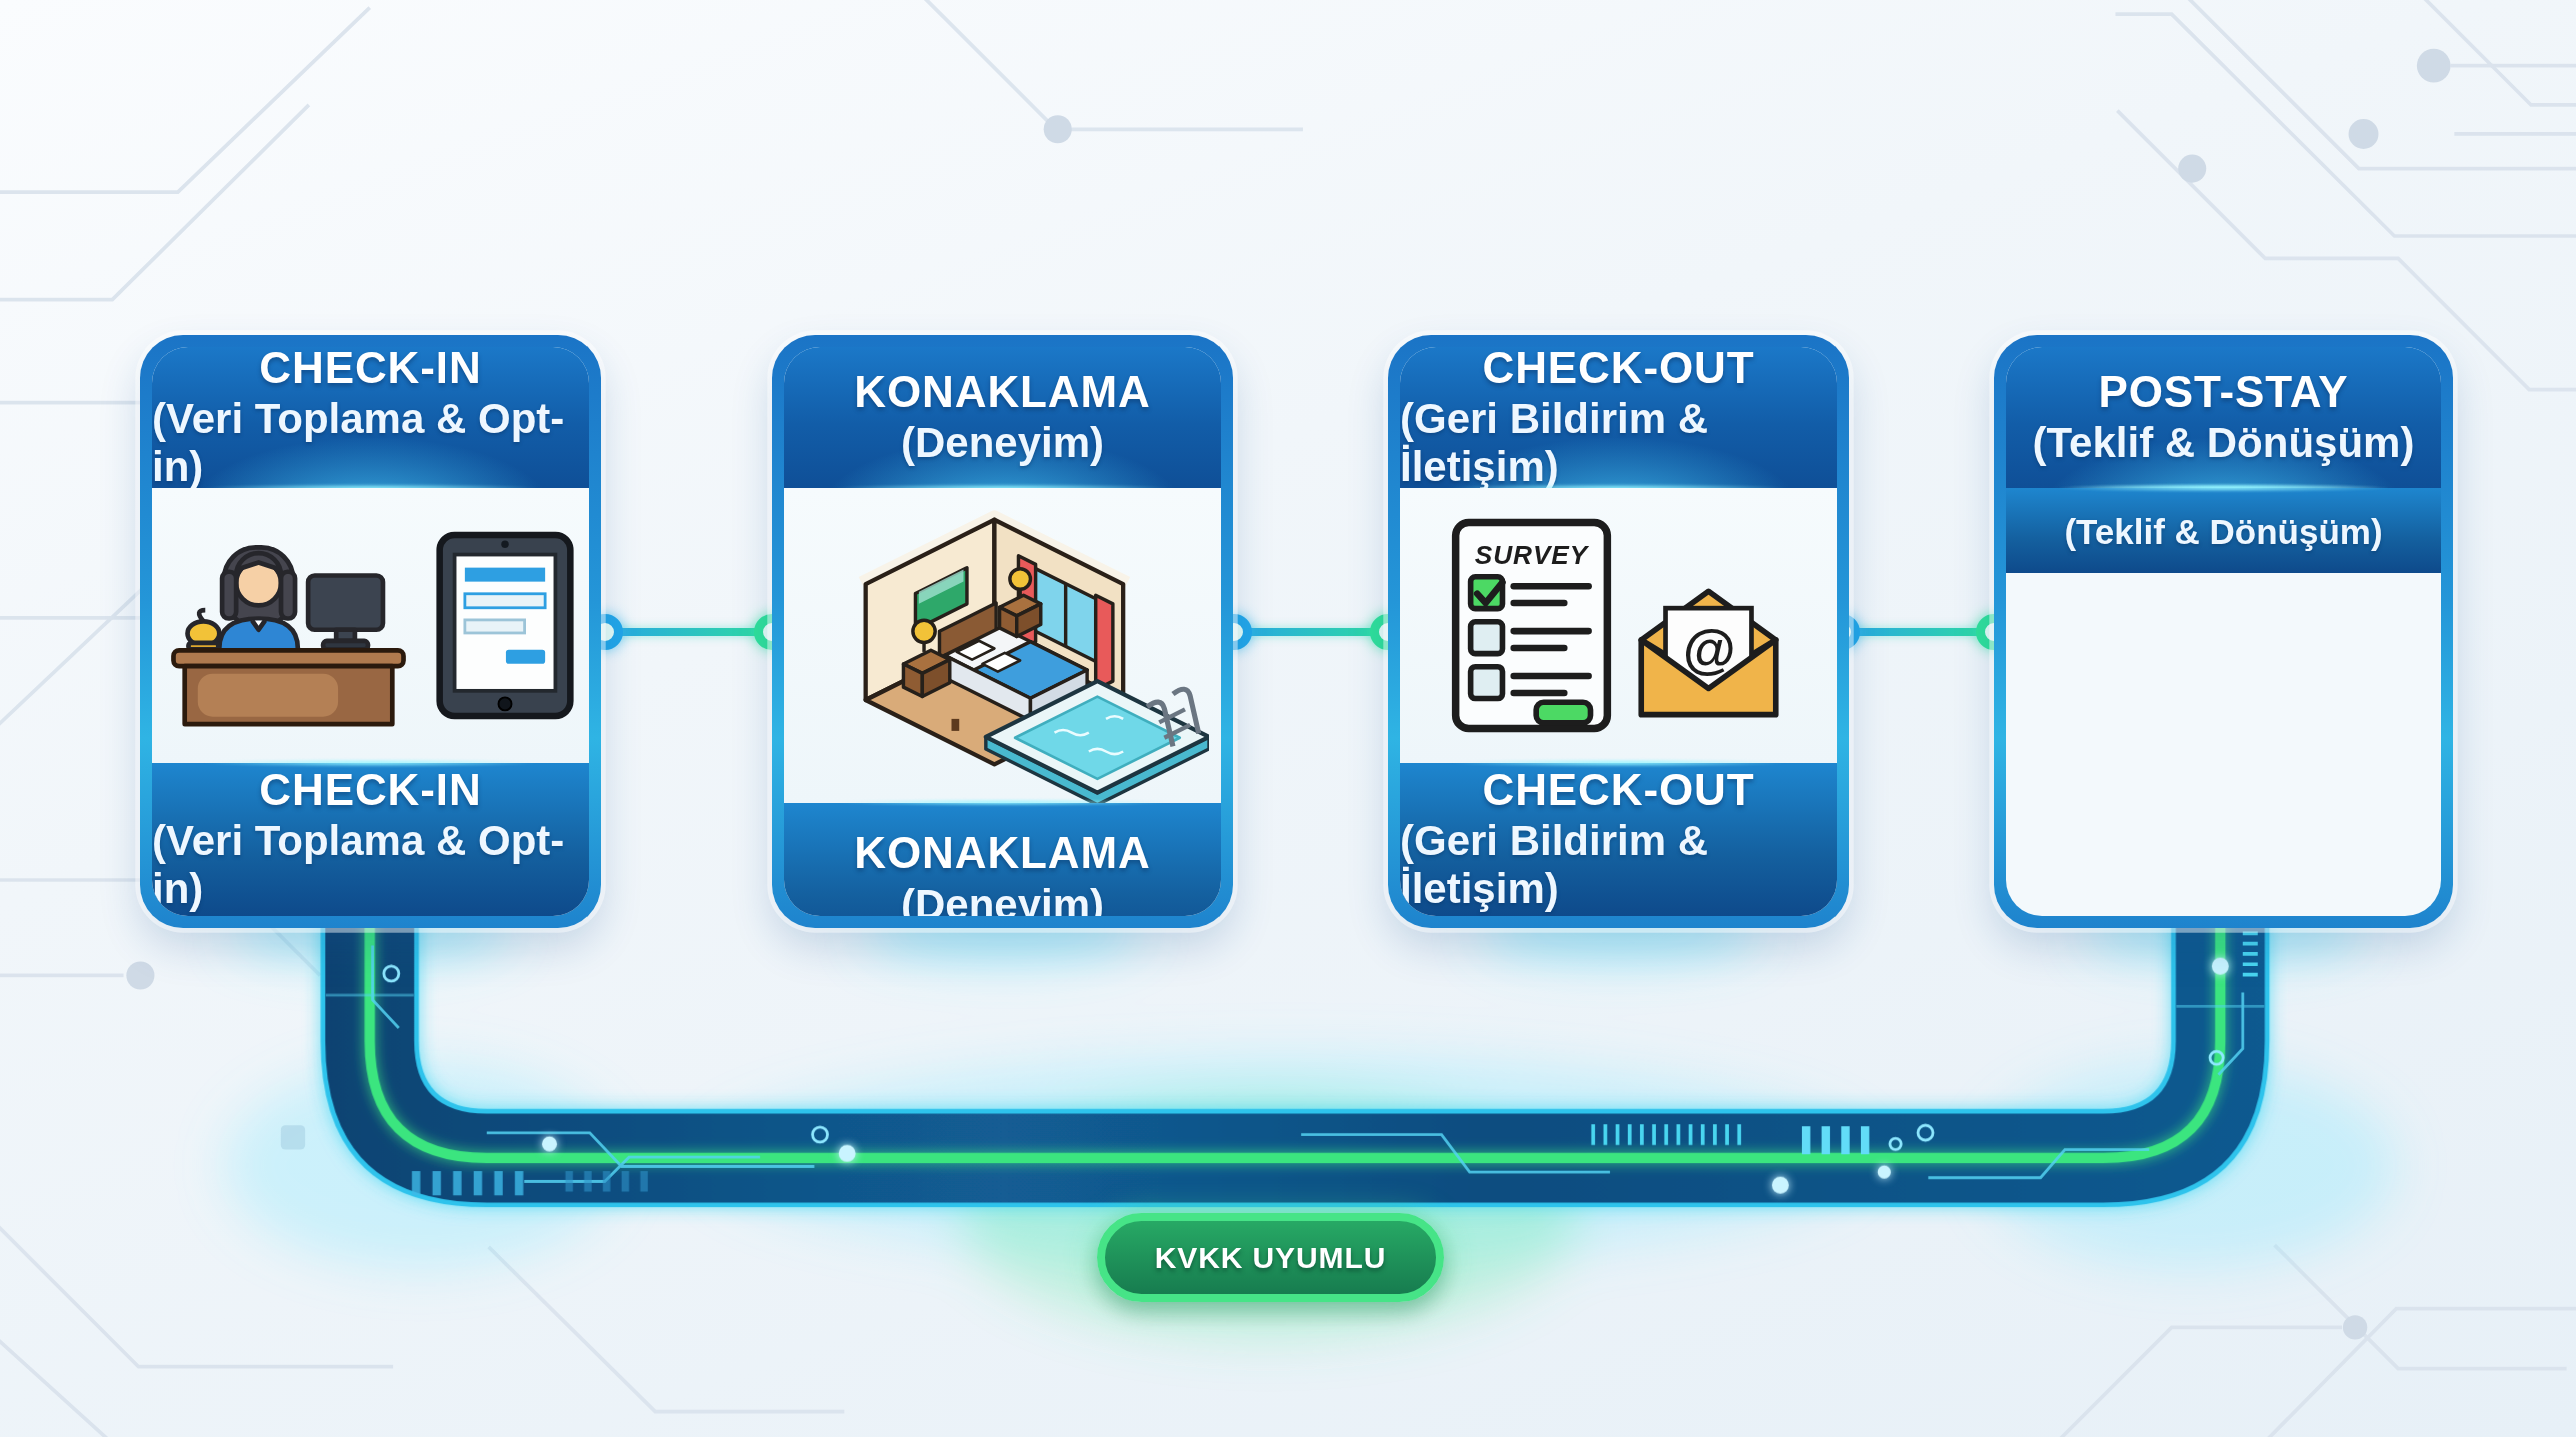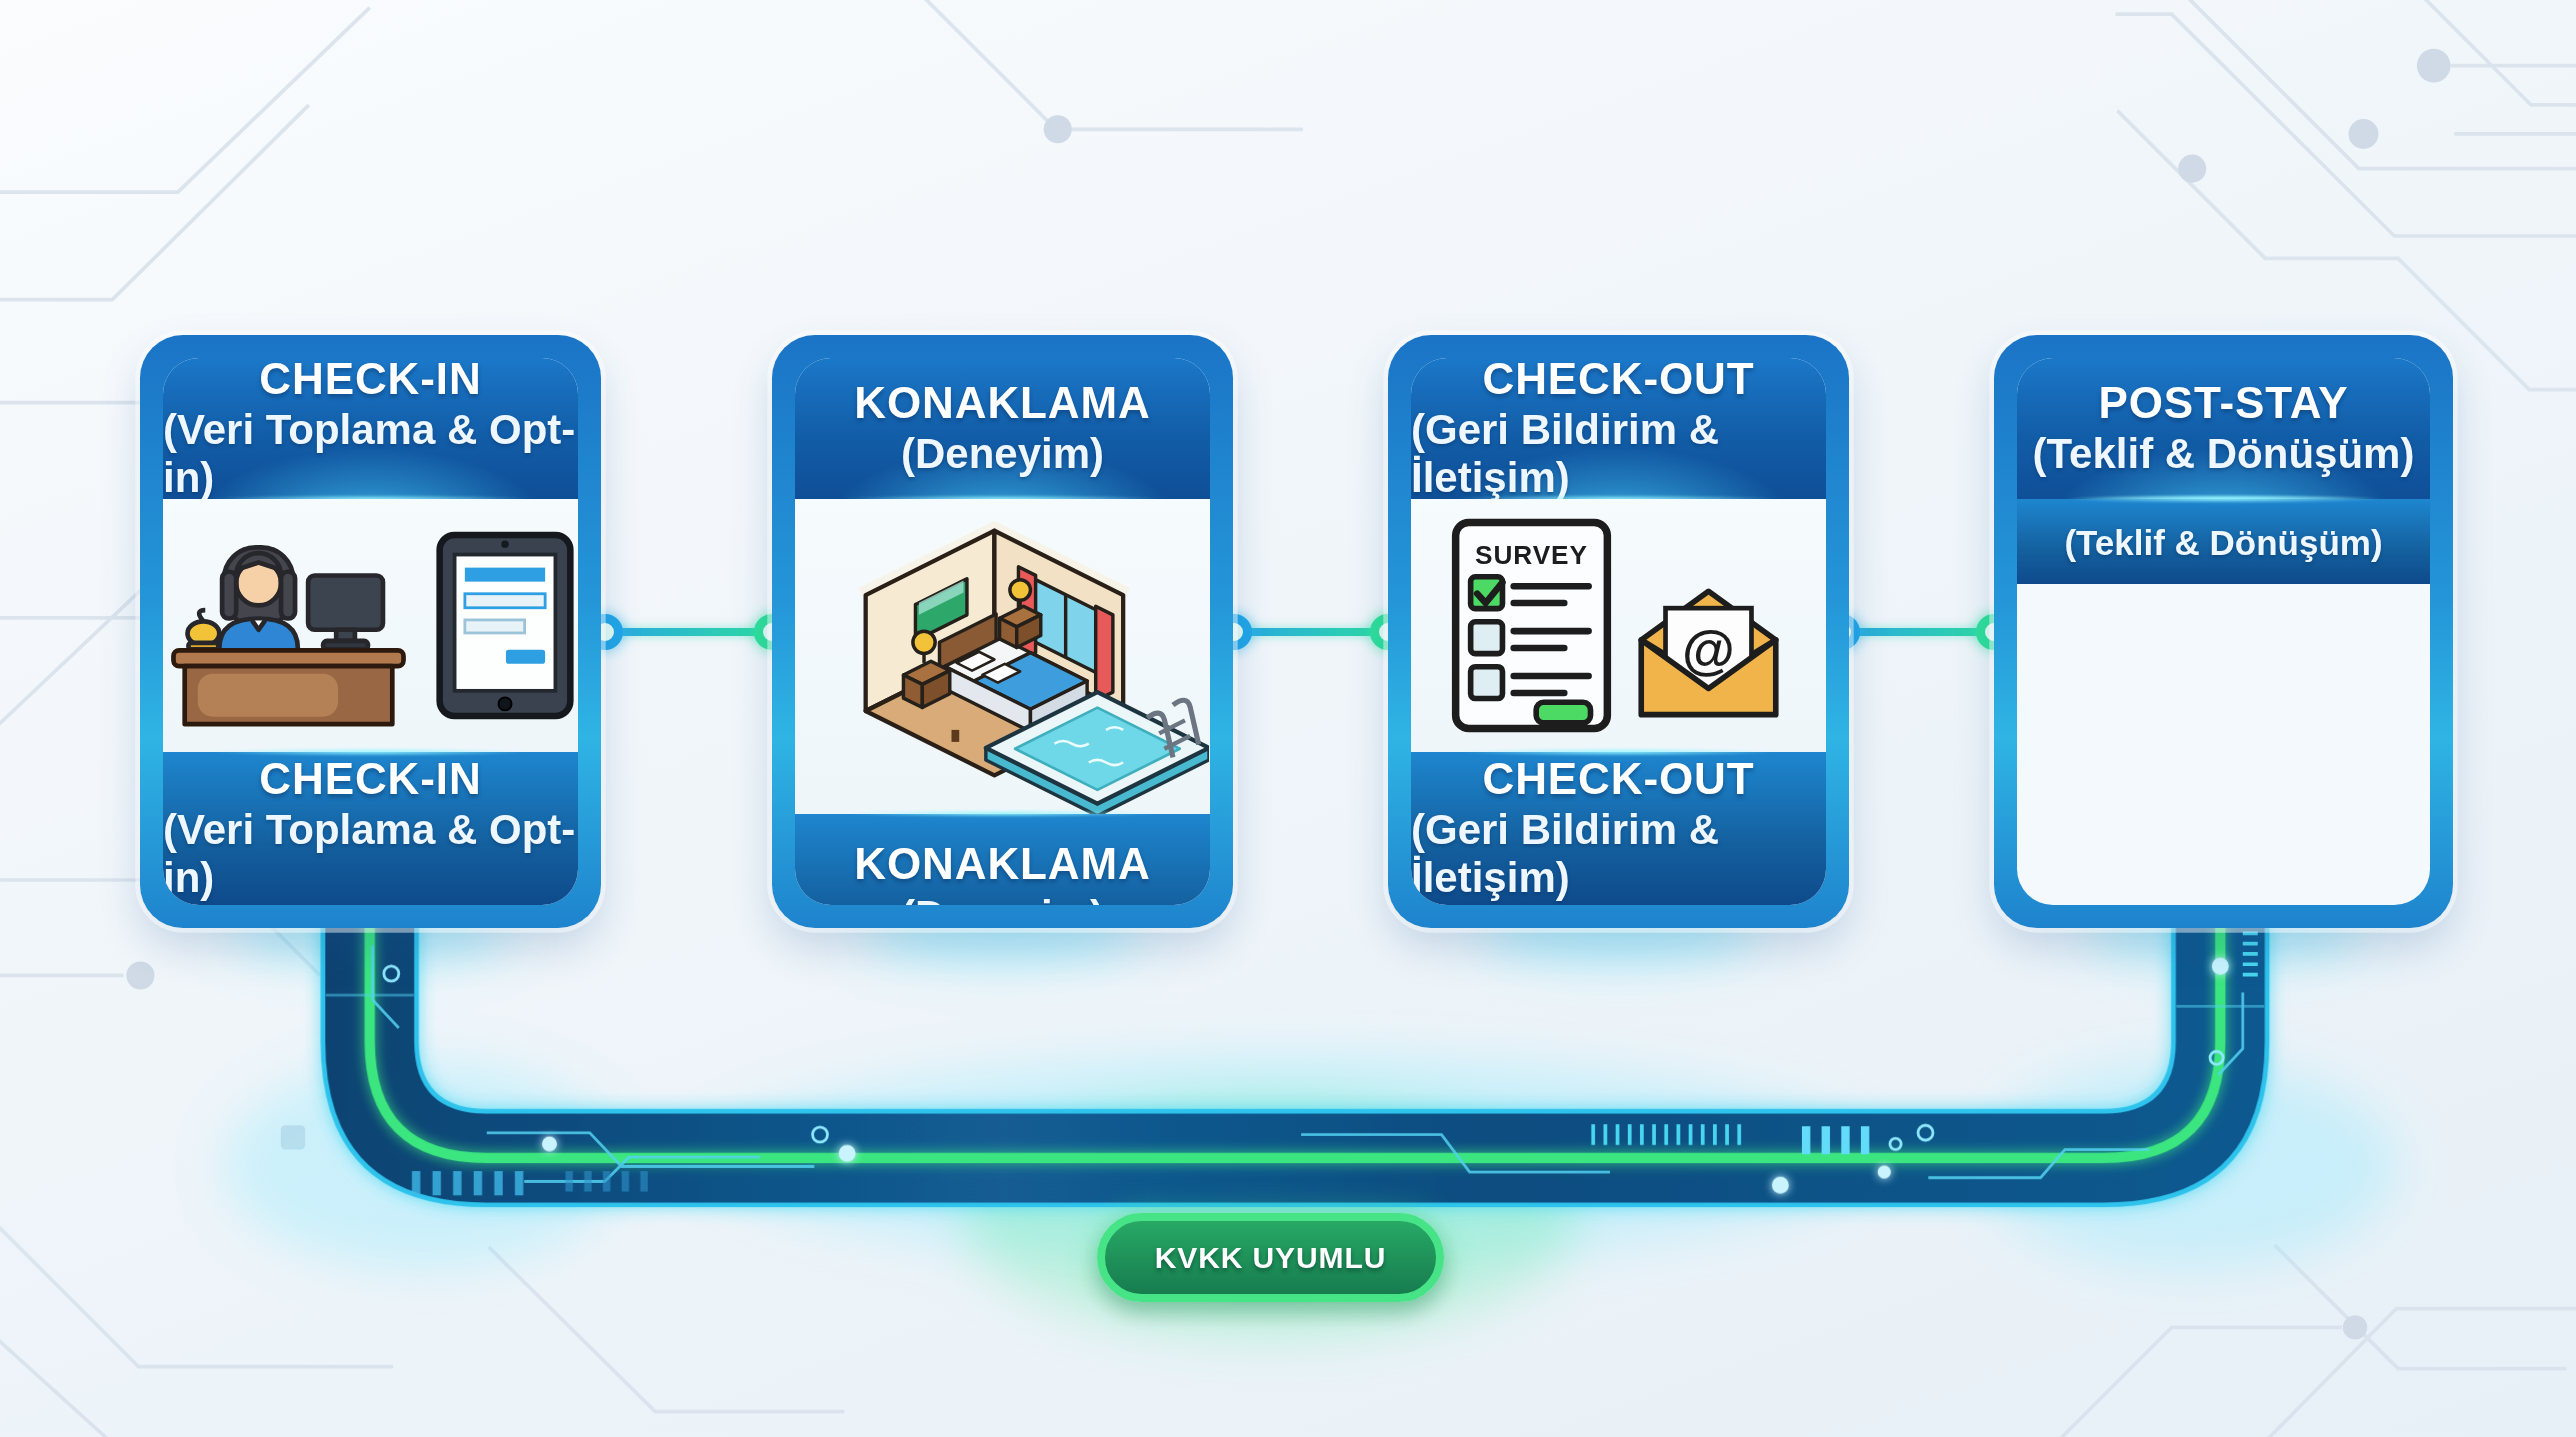--- a/index.html
+++ b/index.html
@@ -7,21 +7,21 @@
     position:relative;width:2576px;height:1438px;overflow:hidden;
     background:linear-gradient(160deg,#fafcfe 0%,#f1f6fa 38%,#e7f0f7 100%);
     font-family:"Liberation Sans","DejaVu Sans",sans-serif;
   }
   svg{display:block;}
   .layer{position:absolute;left:0;top:0;}
 
   
   .card{
     position:absolute;top:335px;width:461px;height:593px;border-radius:43px;
-    padding:23px;box-sizing:border-box;z-index:3;
+    padding:12px;box-sizing:border-box;z-index:3;
     background:linear-gradient(180deg,#1b74c6 0%,#2496d8 45%,#2fb4e4 68%,#1e83cd 100%);
     box-shadow:0 0 0 4.7px rgba(255,255,255,.45),0 19px 41px rgba(25,85,150,.20);
   }
   .card-inner{
     width:100%;height:100%;border-radius:36px;overflow:hidden;
     display:flex;flex-direction:column;background:#f3f9fc;
   }
   .card-header{
     height:141px;flex:0 0 141px;position:relative;
     display:flex;flex-direction:column;align-items:center;justify-content:center;
@@ -47,21 +47,21 @@
     flex:1 1 auto;position:relative;display:flex;align-items:center;justify-content:center;
     background:linear-gradient(180deg,#f6fbfd 0%,#eef6fa 100%);
   }
   .card-footer{
     position:relative;flex:0 0 153px;
     display:flex;flex-direction:column;align-items:center;justify-content:center;
     background:linear-gradient(180deg,#1e86cf 0%,#14609f 60%,#0e4a8b 100%);
   }
   .card-footer.short{flex:0 0 85px;}
 
-  .body-row{display:flex;align-items:center;justify-content:center;gap:24px;}
+  .body-row{display:flex;align-items:center;justify-content:center;gap:24px;font-style:italic;}
 
   
   .res-button{
     position:relative;margin-top:11.2px;width:309px;height:105px;border-radius:24px;
     border:5.6px solid #13293f;box-sizing:border-box;
     background:linear-gradient(180deg,#1a72bf 0%,#115697 55%,#0d4a87 100%);
     display:flex;flex-direction:column;align-items:center;justify-content:center;
     color:#fff;font-weight:800;font-size:33px;line-height:1.14;letter-spacing:0.9px;
     box-shadow:0 7.5px 15px rgba(15,60,110,.35);
     cursor:pointer;

